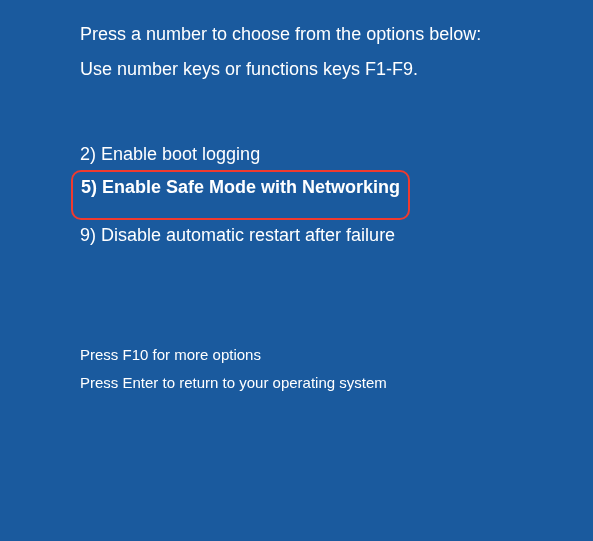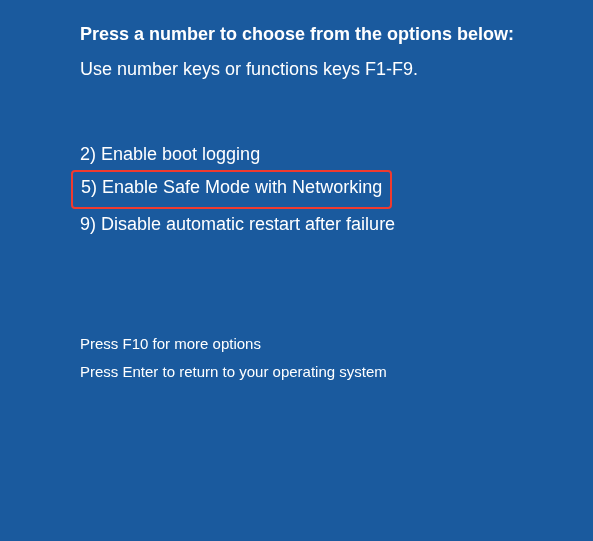--- a/index.html
+++ b/index.html
@@ -9,40 +9,40 @@
       background: #1a5a9e;
       color: #ffffff;
       font-family: "Segoe UI Light", "Segoe UI", Arial, sans-serif;
       padding: 24px 0 0 80px;
       overflow: hidden;
       font-weight: 300;
     }
     .title {
       font-size: 18px;
       margin-bottom: 14px;
-      font-weight: bold;
     }
     .subtitle {
       font-size: 18px;
       margin-bottom: 59px;
     }
     .option {
       font-size: 18px;
       line-height: 30px;
       display: inline-block;
     }
     .option-row {
       line-height: 30px;
     }
     .highlighted {
       border: 2.5px solid #f03a2e;
-      border-radius: 4px;
-      padding: 0 8px 5px 8px;
+      border-radius: 10px;
+      padding: 0 8px 16px 8px;
       margin-left: -9px;
       display: inline-block;
+      font-weight: bold;
     }
     .footer {
       margin-top: 90px;
     }
     .footer-line {
       font-size: 15px;
       line-height: 28px;
     }
   </style>
 </head>

